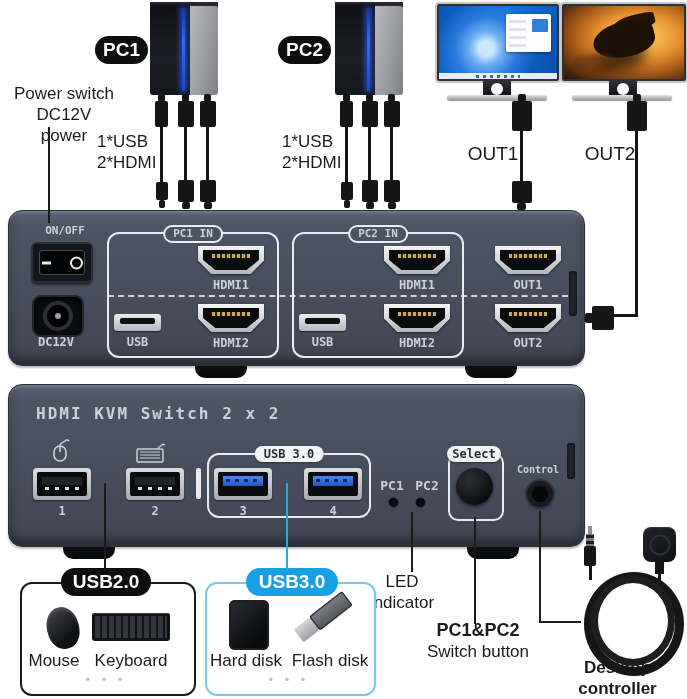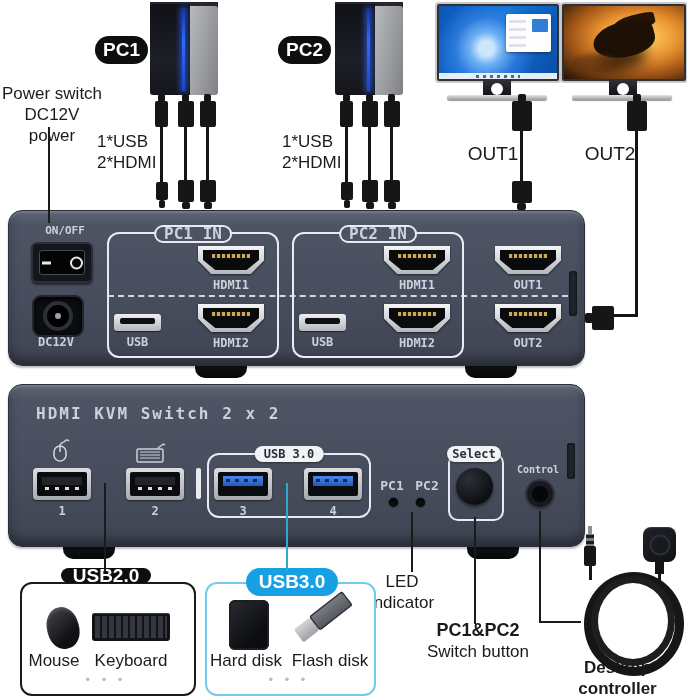--- a/index.html
+++ b/index.html
@@ -18,21 +18,21 @@
   
   .device{background:linear-gradient(180deg,#5d6475 0%,#4d5464 9%,#474d5c 58%,#3e4452 100%);
           border-radius:14px;border:1px solid #2a2e38;
           box-shadow:inset 0 2px 2px rgba(255,255,255,.16), inset 0 -7px 10px rgba(0,0,0,.34), 0 2px 2px rgba(0,0,0,.25);}
   .foot{background:linear-gradient(#15161a,#060708);border-radius:0 0 10px 10px;z-index:0}
   .notch{background:#20242d;border-radius:3px;box-shadow:inset 0 0 3px #000}
   .mono{font-family:"DejaVu Sans Mono",monospace;font-weight:bold;color:#ccd2dc;text-align:center}
   .groupbox{border:2px solid #e8ebf1;border-radius:12px}
   .groupbadge{position:absolute;top:-9px;left:50%;transform:translateX(-50%);
               background:#4c5362;border:2px solid #e8ebf1;border-radius:10px;padding:0 8px;
-              font-size:16px;line-height:14px;white-space:nowrap;z-index:2}
+              font-size:11px;line-height:14px;white-space:nowrap;z-index:2}
   .whitebadge{background:#f1f3f6;color:#2a2d35;border-radius:9px;text-align:center;
               font-size:12px;line-height:16px;white-space:nowrap;z-index:3;
               box-shadow:0 1px 2px rgba(0,0,0,.4)}
   .dashline{border-top:2px dashed rgba(238,241,247,.85)}
   
   .hdmi{filter:drop-shadow(0 1px 1px rgba(0,0,0,.55))}
   .hdmi .shell{position:absolute;inset:0;background:linear-gradient(#f4f4f5,#b4b7bd);
                clip-path:polygon(0 0,100% 0,100% 52%,80% 100%,20% 100%,0 52%)}
   .hdmi .cav{position:absolute;left:5px;right:5px;top:4px;bottom:4px;background:#0a0b0d;
              clip-path:polygon(0 0,100% 0,100% 50%,78% 100%,22% 100%,0 50%)}
@@ -150,21 +150,21 @@
   <div class="abs standbase" style="left:447px;top:95px;width:100px;height:5px"></div>
 
   <div class="abs screen game-screen" style="left:562px;top:4px;width:120px;height:73px">
     <div class="game-bike"></div>
     <div class="game-dust"></div>
   </div>
   <div class="abs standcol" style="left:609px;top:79px;width:28px;height:19px"></div>
   <div class="abs standhole" style="left:617px;top:83px;width:12px;height:12px"></div>
   <div class="abs standbase" style="left:572px;top:95px;width:100px;height:5px"></div>
 
-  <div class="abs note" style="left:0px;top:83px;width:104px">
+  <div class="abs note" style="left:12px;top:83px;width:104px">
     <div>Power switch</div>
     <div>DC12V power</div>
   </div>
   <div class="abs note noteL" style="left:97px;top:131px">
     <div>1*USB</div>
     <div>2*HDMI</div>
   </div>
   <div class="abs note noteL" style="left:282px;top:131px">
     <div>1*USB</div>
     <div>2*HDMI</div>
@@ -360,21 +360,21 @@
   </div>
 
   <div class="abs ptr" style="left:104px;top:483px;width:2px;height:88px"></div>
   <div class="abs ptrteal" style="left:286px;top:483px;width:2px;height:88px"></div>
   <div class="abs ptr" style="left:411px;top:512px;width:2px;height:60px"></div>
   <div class="abs ptr" style="left:474px;top:517px;width:2px;height:107px"></div>
   <div class="abs ptr" style="left:539px;top:511px;width:2px;height:112px"></div>
   <div class="abs ptr" style="left:539px;top:621px;width:42px;height:2px"></div>
 
   <div class="abs lbox" style="left:20px;top:582px;width:172px;height:110px;border:2px solid #1b1b1b"></div>
-  <div class="abs pillA" style="left:61px;top:568px;width:90px;height:15px">USB2.0</div>
+  <div class="abs pillA" style="left:61px;top:568px;width:90px;height:28px">USB2.0</div>
   <div class="abs mouseimg" style="left:47px;top:607px;width:32px;height:42px;z-index:6"></div>
   <div class="abs kbimg" style="left:92px;top:613px;width:78px;height:28px;z-index:6">
       <div class="keys"></div>
     </div>
   <div class="abs note" style="left:22px;top:650px;width:64px;z-index:6">Mouse</div>
   <div class="abs note" style="left:88px;top:650px;width:86px;z-index:6">Keyboard</div>
   <div class="abs dots" style="left:83px;top:672px;width:46px">• • •</div>
 
   <div class="abs lbox" style="left:205px;top:582px;width:167px;height:110px;border:2px solid #74c9ee"></div>
   <div class="abs pillB" style="left:246px;top:568px;width:92px;height:28px">USB3.0</div>

